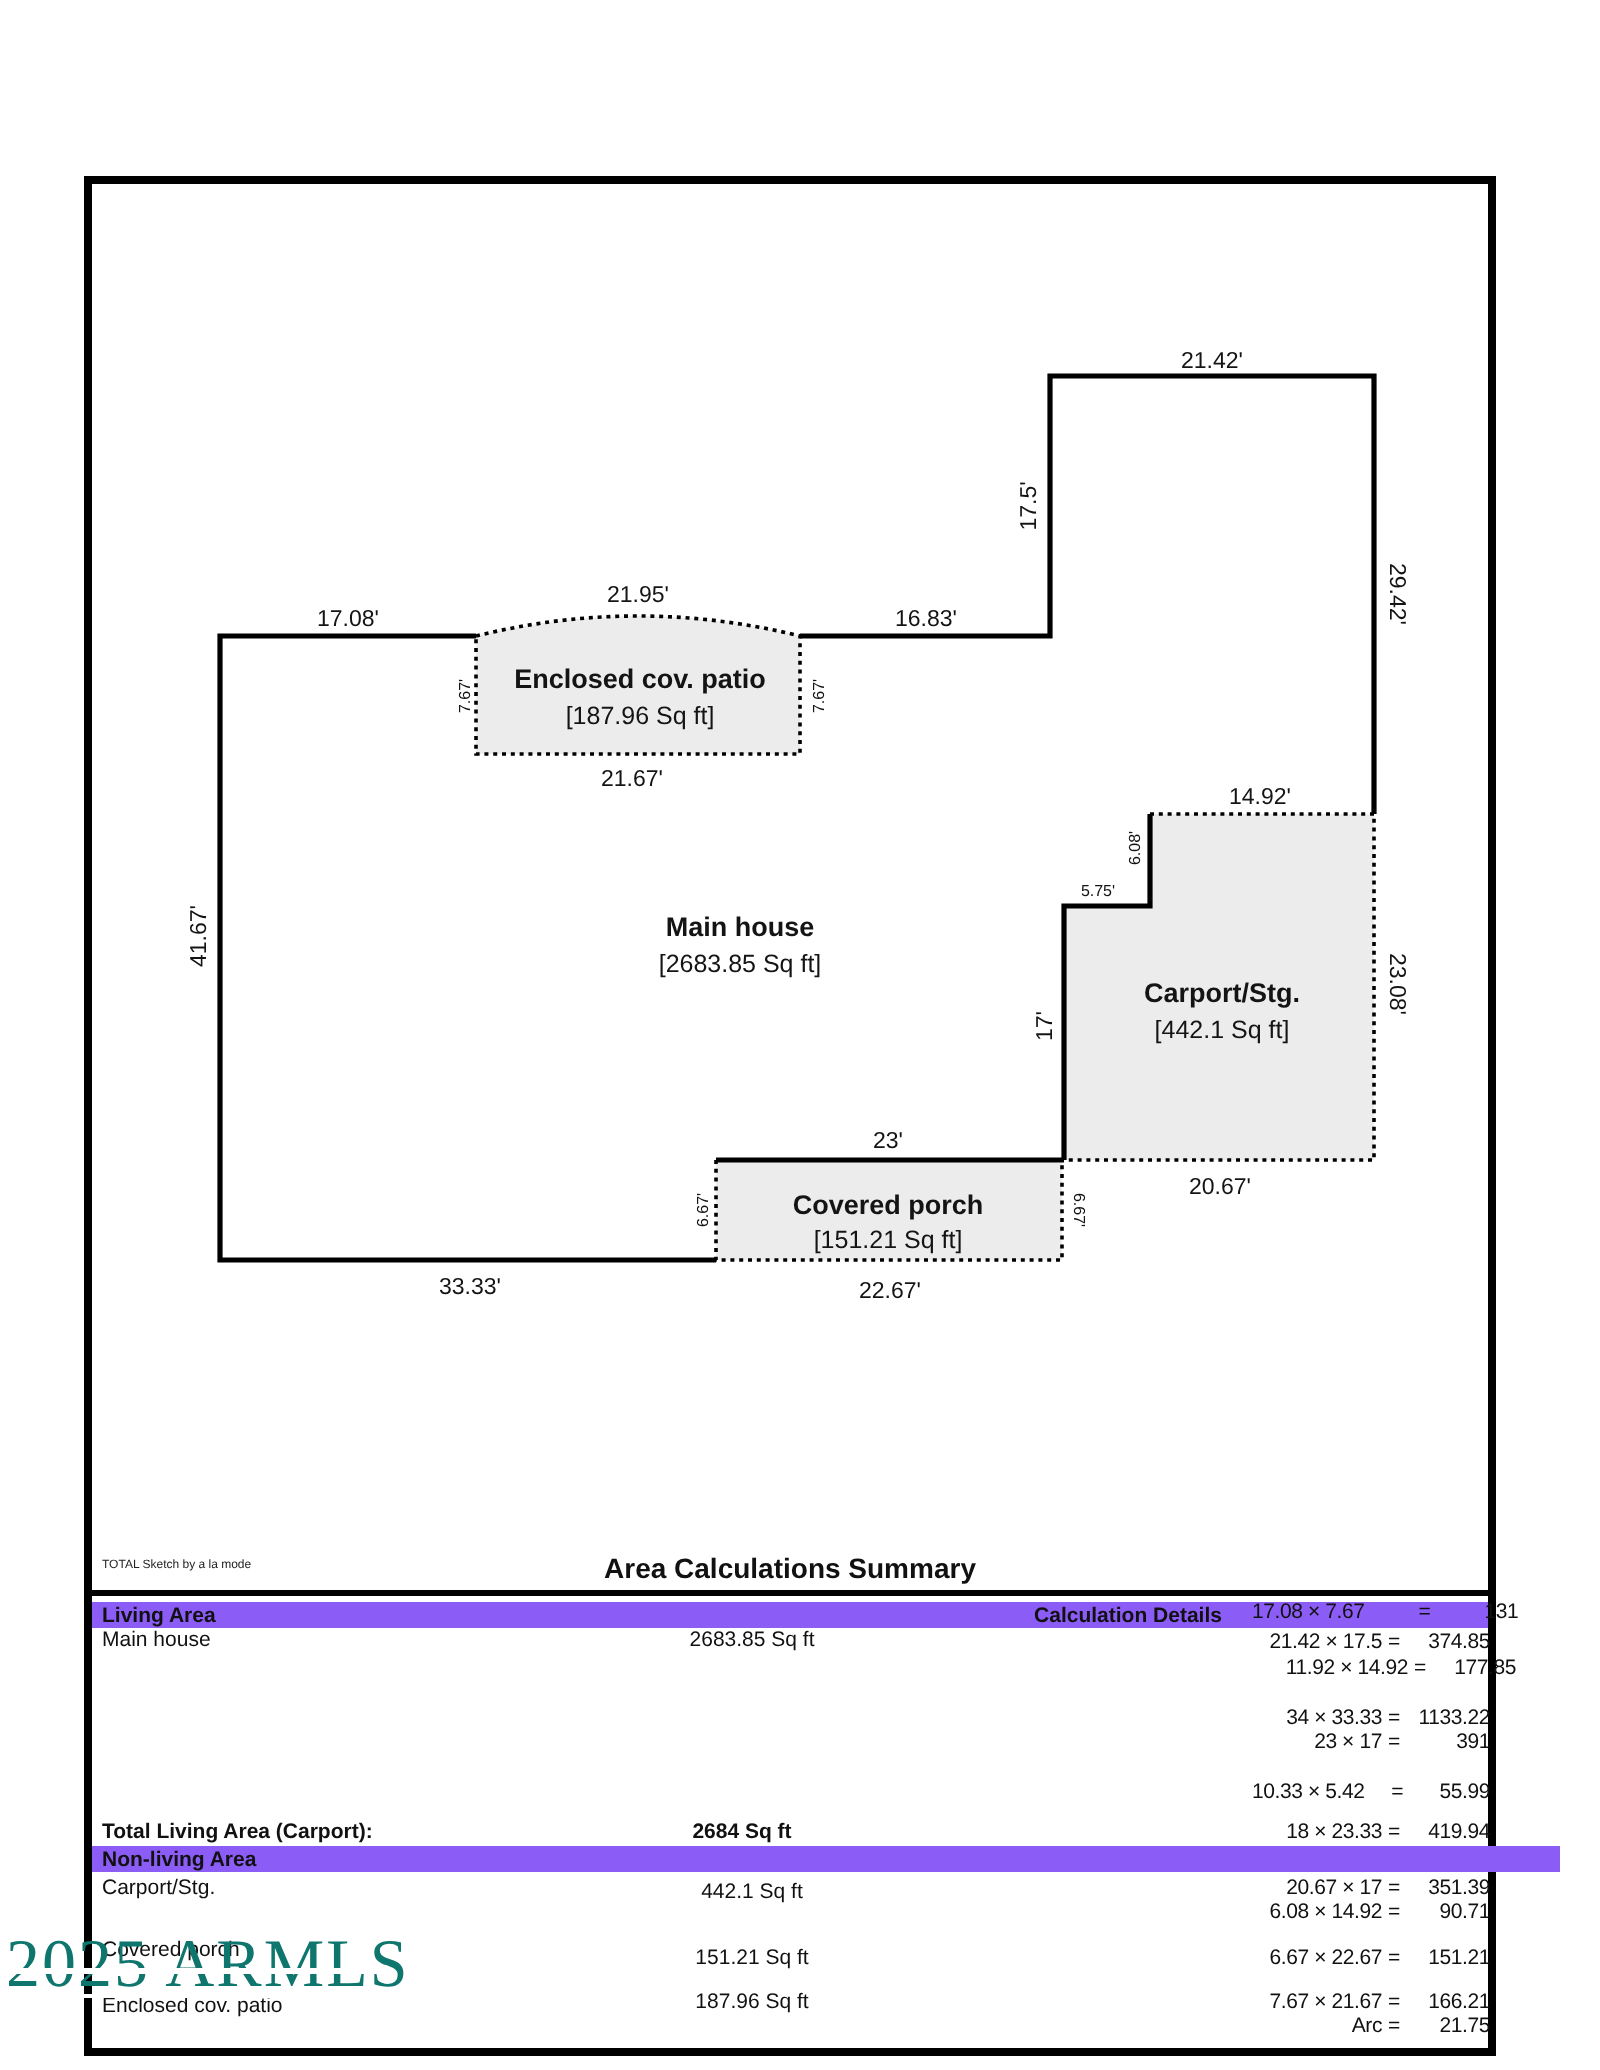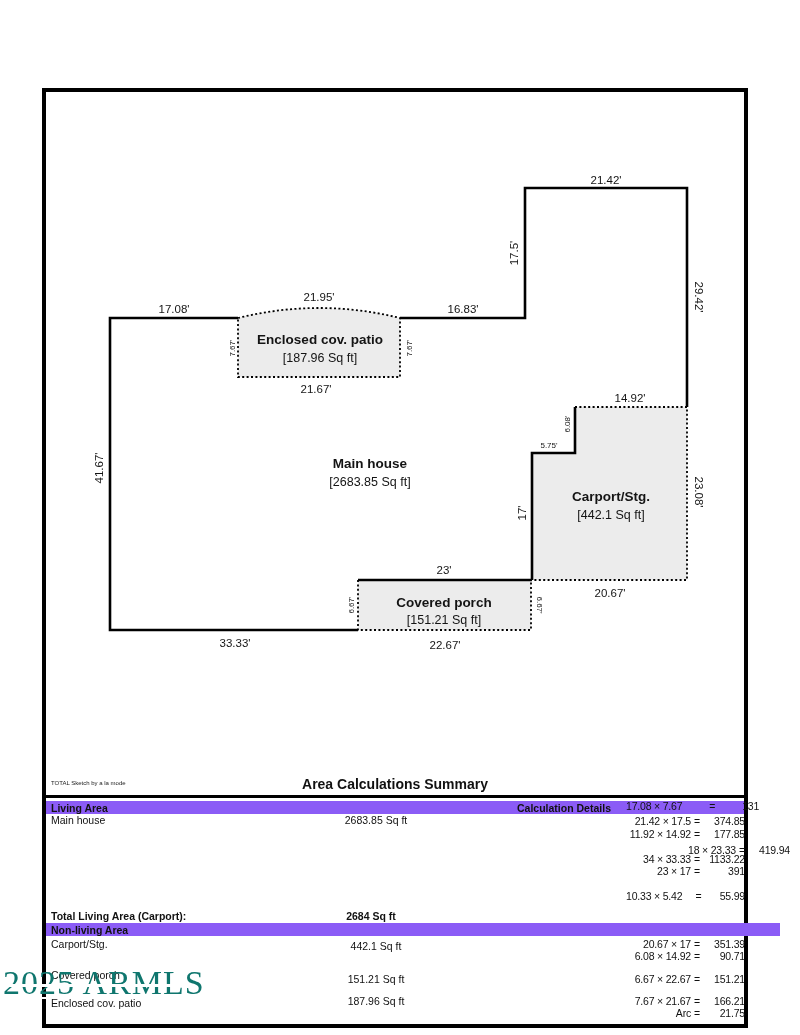--- a/index.html
+++ b/index.html
@@ -93,41 +93,41 @@
   </div>
 
   <div class="abs tname" style="top:722px;">Main house</div>
   <div class="abs tsq" style="top:722px;">2683.85 Sq ft</div>
 
   <div class="calc" style="top:723px;">
       <span class="ce">21.42 × 17.5</span>
       <span class="cq">=</span>
       <span class="cv">374.85</span>
     </div>
-  <div class="calc" style="top:736px;">
+  <div class="calc" style="top:736px;margin-left:13px;">
       <span class="ce">11.92 × 14.92</span>
       <span class="cq">=</span>
       <span class="cv">177.85</span>
     </div>
   <div class="calc" style="top:708px;gap:27px;">
       <span class="ce">17.08 × 7.67</span>
       <span class="cq">=</span>
       <span class="cv">131</span>
     </div>
   <div class="calc" style="top:761px;">
       <span class="ce">34 × 33.33</span>
       <span class="cq">=</span>
       <span class="cv">1133.22</span>
     </div>
   <div class="calc" style="top:773px;">
       <span class="ce">23 × 17</span>
       <span class="cq">=</span>
       <span class="cv">391</span>
     </div>
-  <div class="calc" style="top:752px;margin-left:45px;">
+  <div class="calc" style="top:818px;">
       <span class="ce">18 × 23.33</span>
       <span class="cq">=</span>
       <span class="cv">419.94</span>
     </div>
   <div class="calc" style="top:798px;gap:12px;">
       <span class="ce">10.33 × 5.42</span>
       <span class="cq">=</span>
       <span class="cv">55.99</span>
     </div>
 

